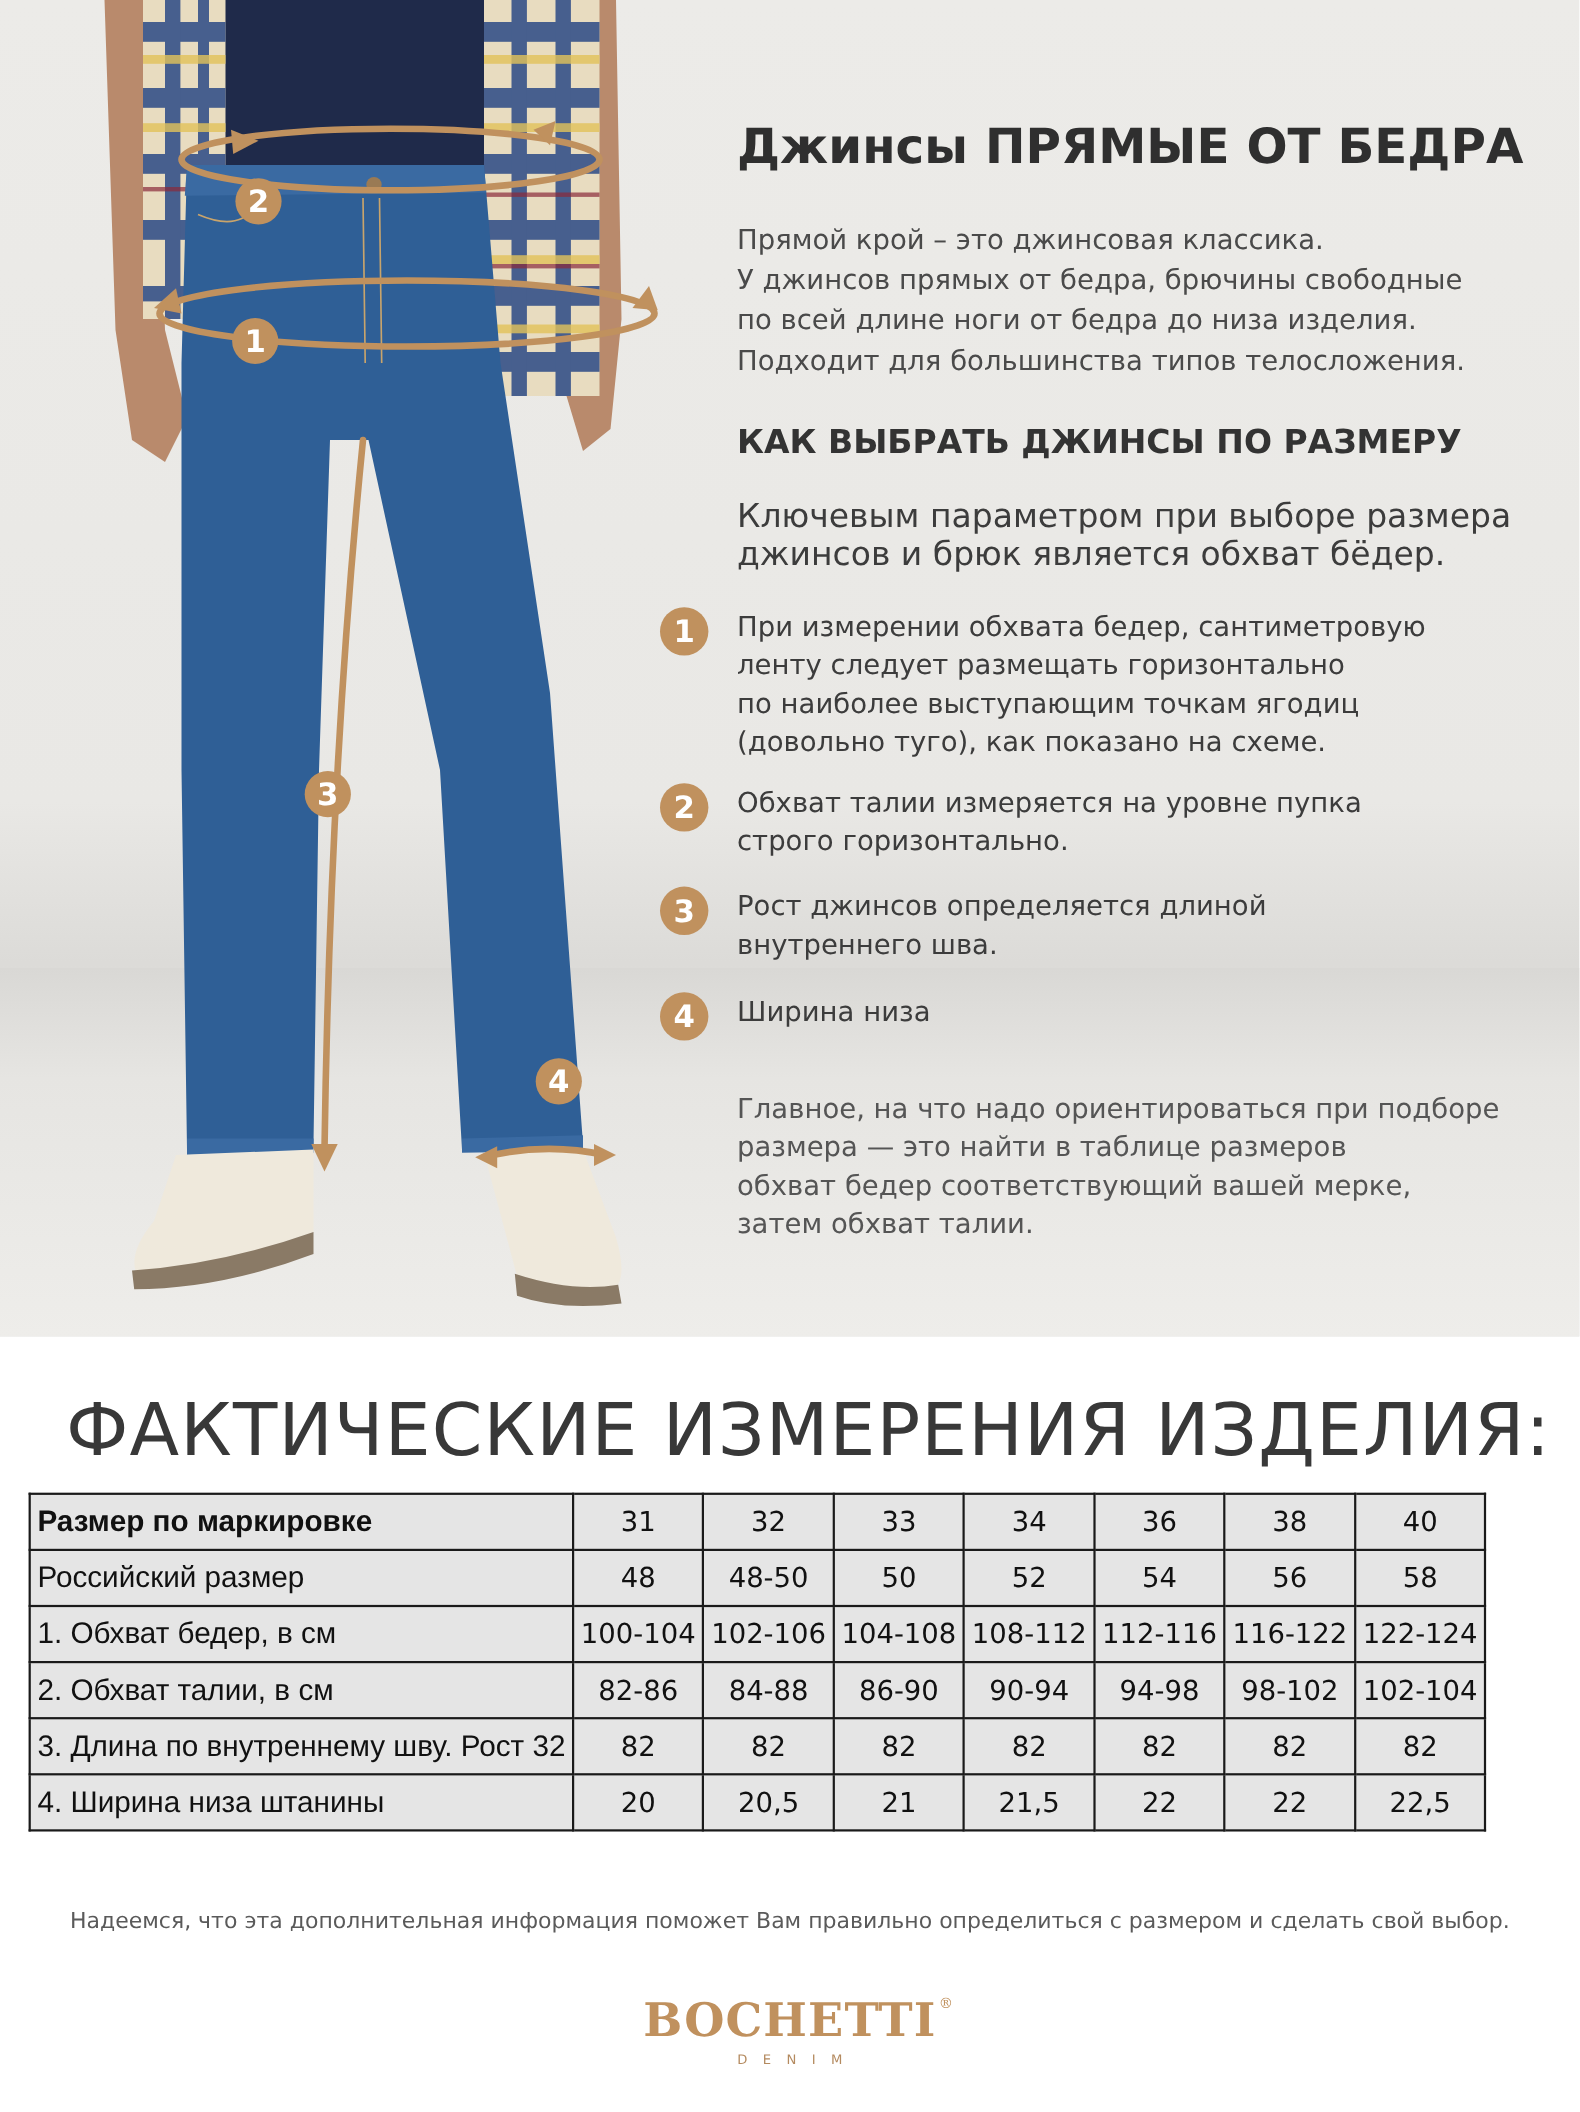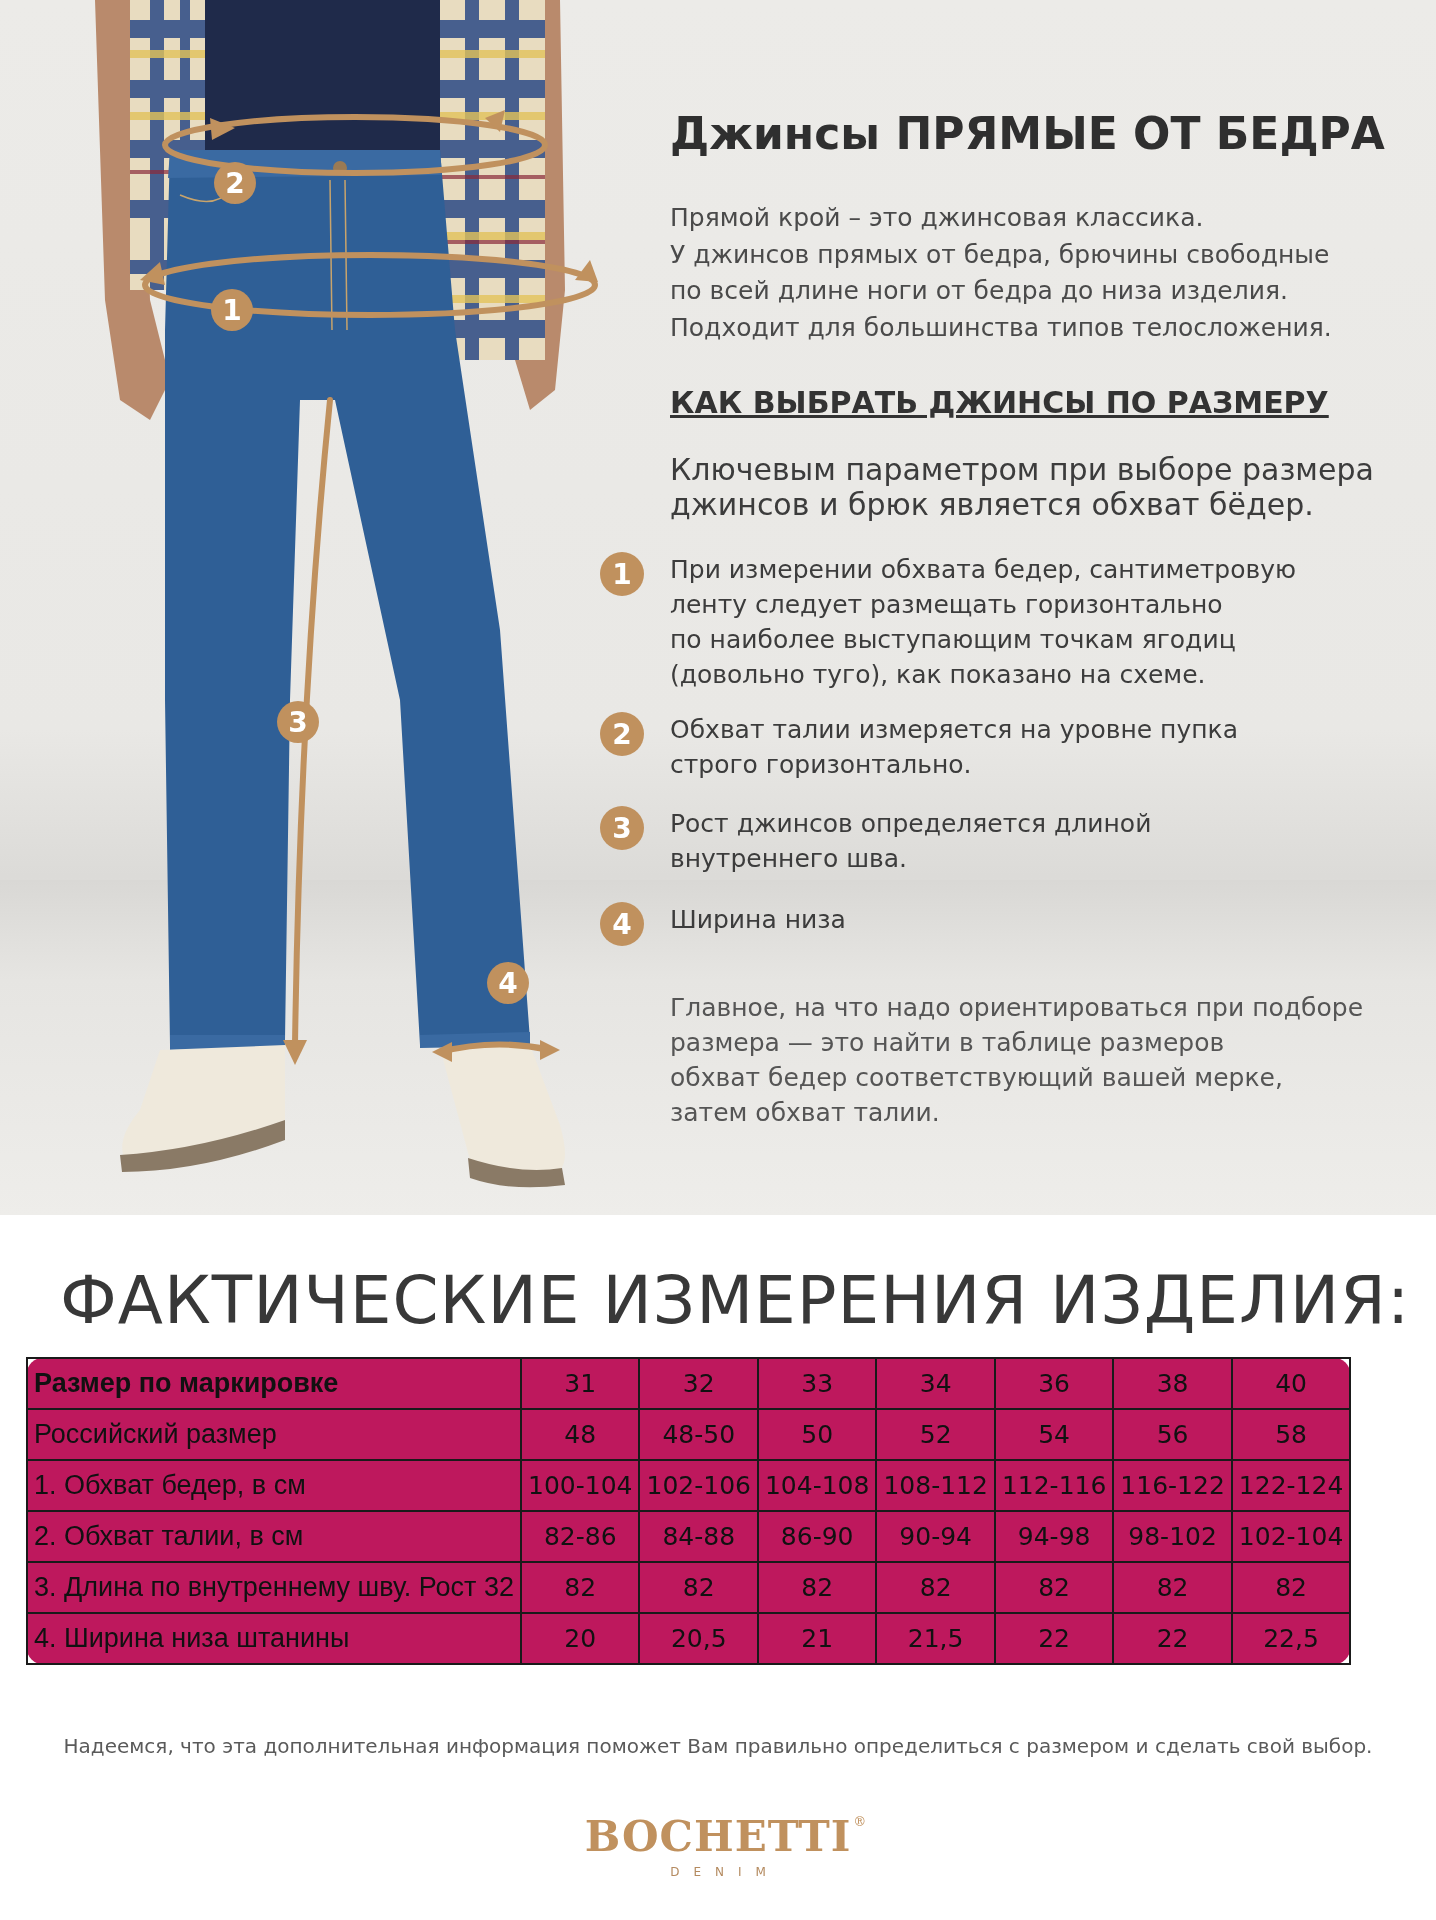--- a/index.html
+++ b/index.html
@@ -22,21 +22,21 @@
   .info { position: absolute; left: 670px; top: 0; width: 740px; }
   .title {
     position: absolute; left: 0; top: 108px; white-space: nowrap;
     font-size: 44px; color: #2f2f2f; letter-spacing: 0px;
   }
   .intro { position: absolute; left: 0; top: 200px; width: 720px; }
   .intro p { font-size: 25px; line-height: 36.5px; color: #4a4a4a; white-space: nowrap; }
 
   .subtitle {
     position: absolute; left: 0; top: 385px; white-space: nowrap;
-    font-size: 30px; color: #333333; text-decoration: underline;
+    font-size: 30px; color: #333333;
   }
   .key { position: absolute; left: 0; top: 452px; }
   .key p { font-size: 30px; line-height: 35px; color: #3c3c3c; white-space: nowrap; }
 
   .step { position: absolute; left: -70px; display: flex; align-items: flex-start; }
   .step .num {
     width: 44px; height: 44px; border-radius: 50%; background: #c0915e;
     color: #ffffff; font-size: 28px; font-weight: bold; display: flex;
     align-items: center; justify-content: center; margin-right: 26px; flex: 0 0 44px;
   }
@@ -46,21 +46,21 @@
   .closing p { font-size: 25px; line-height: 35px; color: #555555; white-space: nowrap; }
 
   
   .meas-title {
     position: absolute; left: 60px; top: 1262px; width: 1320px; text-align: left;
     font-size: 66px; font-weight: normal; color: #383838; letter-spacing: 1px; white-space: nowrap;
   }
   table.size {
     position: absolute; left: 26px; top: 1357px; width: 1149px;
     border-collapse: collapse; font-family: "Liberation Sans", sans-serif;
-    font-size: 27px; color: #111111; background: #be185d; border-radius: 19px;
+    font-size: 27px; color: #111111; background: #e5e5e5;
   }
   table.size td {
     border: 2px solid #1a1a1a; height: 51px; padding: 0 6px; text-align: center; white-space: nowrap;
   }
   table.size td.label { text-align: left; width: 530px; }
   table.size td.label.indent { padding-left: 36px; }
   table.size tr.head td { font-weight: bold; }
   table.size td.val { font-family: "DejaVu Sans", sans-serif; font-size: 25px; }
   table.size tr.head td.val { font-weight: normal; }
 

